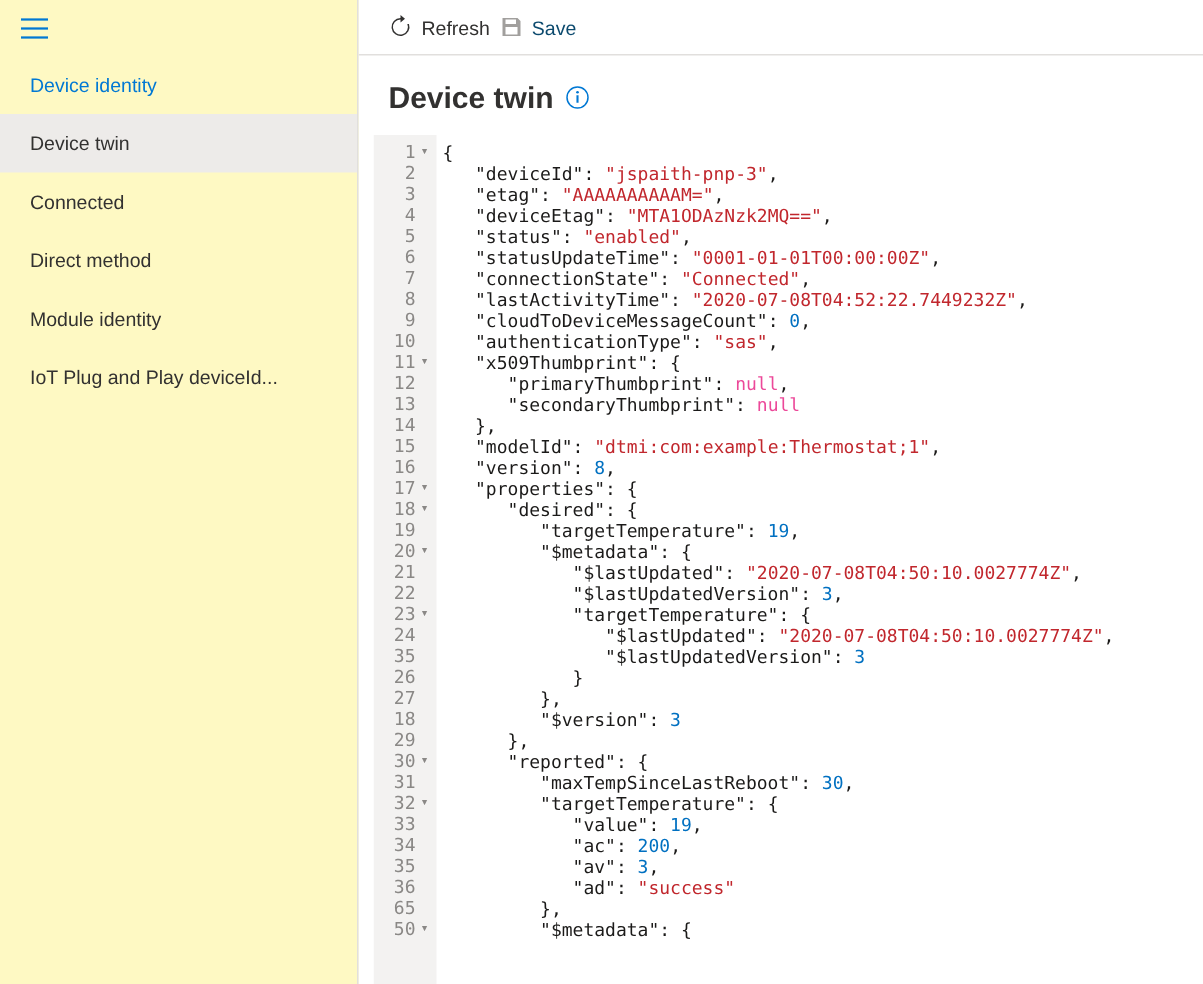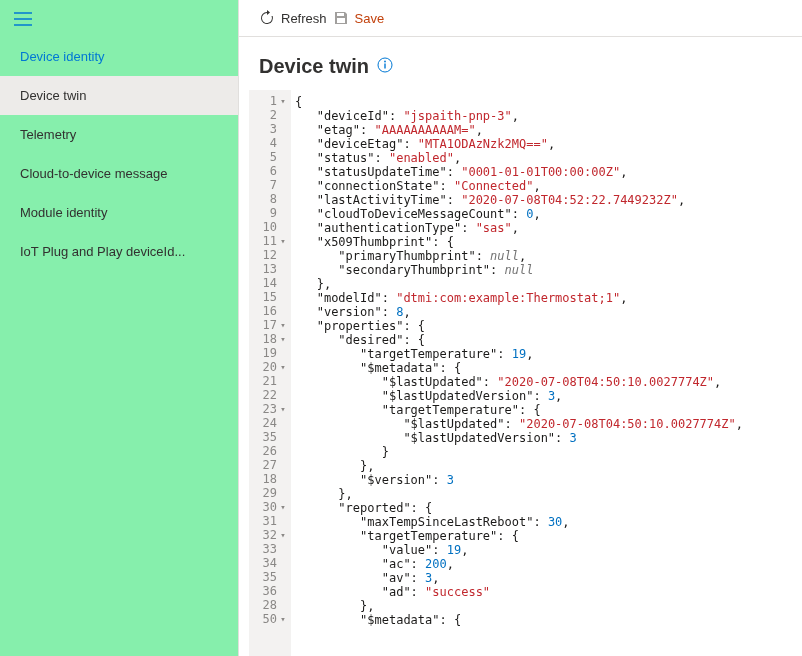--- a/index.html
+++ b/index.html
@@ -1,62 +1,62 @@
 <!DOCTYPE html>
 <html><head>
   <meta charset="utf-8">
   <style>
     * { box-sizing: border-box; margin: 0; padding: 0; }
     body { font-family: 'Segoe UI', Tahoma, sans-serif; font-size: 13px; color: #323130; background: #fff; width: 802px; height: 656px; overflow: hidden; }
     .container { display: flex; height: 100%; }
-    .sidebar { width: 239px; border-right: 1px solid #e1dfdd; background: #86efac; }
+    .sidebar { width: 239px; border-right: 1px solid #e1dfdd; background: #fef9c3; }
     .hamburger { padding: 12px 14px 8px; }
     .hamburger svg { width: 18px; height: 14px; }
     .nav-item { padding: 12px 20px; cursor: pointer; color: #323130; font-size: 13px; }
     .nav-item.active-link { color: #0078d4; }
     .nav-item.selected { background: #edebe9; font-weight: 400; }
     .nav-item.ellipsis { white-space: nowrap; overflow: hidden; text-overflow: ellipsis; }
     .main { flex: 1; display: flex; flex-direction: column; overflow: hidden; }
     .toolbar { display: flex; gap: 6px; padding: 10px 20px; border-bottom: 1px solid #e1dfdd; }
     .toolbar-btn { display: inline-flex; align-items: center; gap: 6px; font-size: 13px; color: #323130; cursor: pointer; }
-    .toolbar-btn.disabled { color: #c2410c; cursor: default; }
+    .toolbar-btn.disabled { color: #0c4a6e; cursor: default; }
     .toolbar-btn svg { width: 16px; height: 16px; }
     .page-title-row { display: flex; align-items: center; gap: 8px; padding: 18px 20px 12px; }
     .page-title { font-size: 20px; font-weight: 700; }
     .info-icon { color: #0078d4; }
     .editor { display: flex; flex: 1; font-family: Consolas, Menlo, monospace; font-size: 12px; line-height: 16px; background: #fff; overflow: hidden; margin-left: 10px; }
     .gutter { background: #f3f2f1; color: #8a8886; text-align: right; padding: 4px 0px 4px 6px; user-select: none; min-width: 42px; }
     .gutter-line { display: flex; justify-content: flex-end; align-items: center; gap: 2px; height: 14px; padding-right: 4px;}
     .fold { width: 8px; display: inline-block; text-align: center; font-size: 9px; color: #8a8886; }
     .code { padding: 4px 0 4px 4px; white-space: pre; overflow: hidden; color: #1b1a19; }
     .code .line { height: 14px; }
     .k { color: #1b1a19; } 
     .s { color: #c1272d; } 
     .n { color: #0070c1; } 
-    .nu { color: #737373; font-style: italic; } 
+    .nu { color: #ec4899; } 
     .p { color: #1b1a19; } 
   </style>
 </head>
 <body>
 
 <div class="container">
   <div class="sidebar">
     <div class="hamburger">
       <svg viewBox="0 0 18 14">
           <g stroke="#0078d4" stroke-width="1.5">
             <line x1="0" y1="1" x2="18" y2="1"></line>
             <line x1="0" y1="7" x2="18" y2="7"></line>
             <line x1="0" y1="13" x2="18" y2="13"></line>
           </g>
         </svg>
     </div>
     <div class="nav-item active-link">Device identity</div>
     <div class="nav-item selected">Device twin</div>
-    <div class="nav-item">Telemetry</div>
-    <div class="nav-item">Cloud-to-device message</div>
+    <div class="nav-item">Connected</div>
+    <div class="nav-item">Direct method</div>
     <div class="nav-item">Module identity</div>
     <div class="nav-item ellipsis">IoT Plug and Play deviceId...</div>
   </div>
 
   <div class="main">
     <div class="toolbar">
       <div class="toolbar-btn">
         <svg viewBox="0 0 16 16">
             <path d="M8 2a6 6 0 1 0 5.65 4h-1.1A5 5 0 1 1 8 3v2l3-2.5L8 0v2z" fill="#323130"></path>
           </svg>
@@ -221,21 +221,21 @@
           </div>
           <div class="gutter-line">
             <span>35</span>
             <span class="fold"></span>
           </div>
           <div class="gutter-line">
             <span>36</span>
             <span class="fold"></span>
           </div>
           <div class="gutter-line">
-            <span>28</span>
+            <span>65</span>
             <span class="fold"></span>
           </div>
           <div class="gutter-line">
             <span>50</span>
             <span class="fold">▾</span>
           </div>
         </div>
       <div class="code" id="code"><div class="line"><span class="p">{</span></div><div class="line">   <span class="k">"deviceId"</span><span class="p">: </span><span class="s">"jspaith-pnp-3"</span><span class="p">,</span></div><div class="line">   <span class="k">"etag"</span><span class="p">: </span><span class="s">"AAAAAAAAAAM="</span><span class="p">,</span></div><div class="line">   <span class="k">"deviceEtag"</span><span class="p">: </span><span class="s">"MTA1ODAzNzk2MQ=="</span><span class="p">,</span></div><div class="line">   <span class="k">"status"</span><span class="p">: </span><span class="s">"enabled"</span><span class="p">,</span></div><div class="line">   <span class="k">"statusUpdateTime"</span><span class="p">: </span><span class="s">"0001-01-01T00:00:00Z"</span><span class="p">,</span></div><div class="line">   <span class="k">"connectionState"</span><span class="p">: </span><span class="s">"Connected"</span><span class="p">,</span></div><div class="line">   <span class="k">"lastActivityTime"</span><span class="p">: </span><span class="s">"2020-07-08T04:52:22.7449232Z"</span><span class="p">,</span></div><div class="line">   <span class="k">"cloudToDeviceMessageCount"</span><span class="p">: </span><span class="n">0</span><span class="p">,</span></div><div class="line">   <span class="k">"authenticationType"</span><span class="p">: </span><span class="s">"sas"</span><span class="p">,</span></div><div class="line">   <span class="k">"x509Thumbprint"</span><span class="p">: {</span></div><div class="line">      <span class="k">"primaryThumbprint"</span><span class="p">: </span><span class="nu">null</span><span class="p">,</span></div><div class="line">      <span class="k">"secondaryThumbprint"</span><span class="p">: </span><span class="nu">null</span></div><div class="line">   <span class="p">},</span></div><div class="line">   <span class="k">"modelId"</span><span class="p">: </span><span class="s">"dtmi:com:example:Thermostat;1"</span><span class="p">,</span></div><div class="line">   <span class="k">"version"</span><span class="p">: </span><span class="n">8</span><span class="p">,</span></div><div class="line">   <span class="k">"properties"</span><span class="p">: {</span></div><div class="line">      <span class="k">"desired"</span><span class="p">: {</span></div><div class="line">         <span class="k">"targetTemperature"</span><span class="p">: </span><span class="n">19</span><span class="p">,</span></div><div class="line">         <span class="k">"$metadata"</span><span class="p">: {</span></div><div class="line">            <span class="k">"$lastUpdated"</span><span class="p">: </span><span class="s">"2020-07-08T04:50:10.0027774Z"</span><span class="p">,</span></div><div class="line">            <span class="k">"$lastUpdatedVersion"</span><span class="p">: </span><span class="n">3</span><span class="p">,</span></div><div class="line">            <span class="k">"targetTemperature"</span><span class="p">: {</span></div><div class="line">               <span class="k">"$lastUpdated"</span><span class="p">: </span><span class="s">"2020-07-08T04:50:10.0027774Z"</span><span class="p">,</span></div><div class="line">               <span class="k">"$lastUpdatedVersion"</span><span class="p">: </span><span class="n">3</span></div><div class="line">            <span class="p">}</span></div><div class="line">         <span class="p">},</span></div><div class="line">         <span class="k">"$version"</span><span class="p">: </span><span class="n">3</span></div><div class="line">      <span class="p">},</span></div><div class="line">      <span class="k">"reported"</span><span class="p">: {</span></div><div class="line">         <span class="k">"maxTempSinceLastReboot"</span><span class="p">: </span><span class="n">30</span><span class="p">,</span></div><div class="line">         <span class="k">"targetTemperature"</span><span class="p">: {</span></div><div class="line">            <span class="k">"value"</span><span class="p">: </span><span class="n">19</span><span class="p">,</span></div><div class="line">            <span class="k">"ac"</span><span class="p">: </span><span class="n">200</span><span class="p">,</span></div><div class="line">            <span class="k">"av"</span><span class="p">: </span><span class="n">3</span><span class="p">,</span></div><div class="line">            <span class="k">"ad"</span><span class="p">: </span><span class="s">"success"</span></div><div class="line">         <span class="p">},</span></div><div class="line">         <span class="k">"$metadata"</span><span class="p">: {</span></div></div>
     </div>
   </div>

